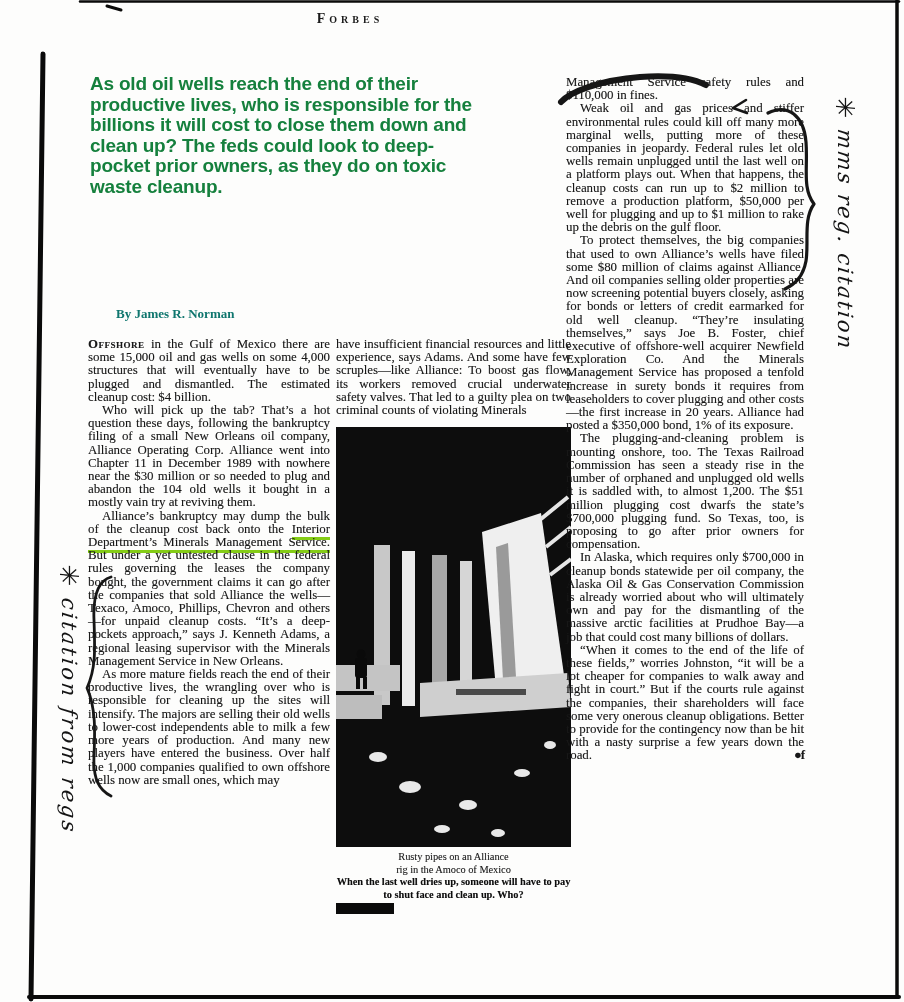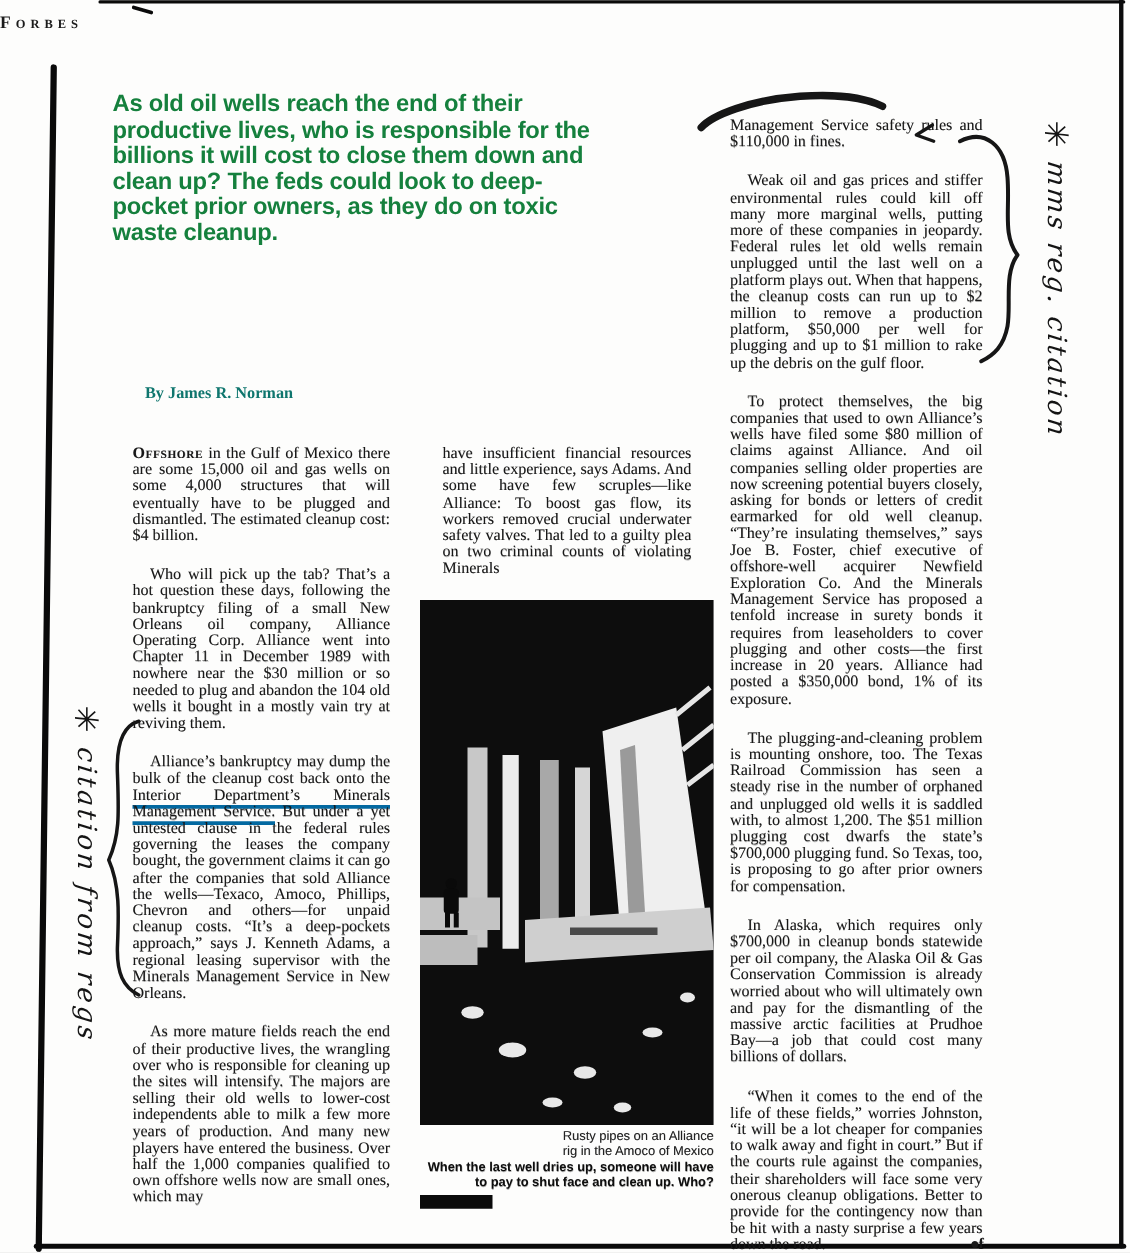--- a/index.html
+++ b/index.html
@@ -1,40 +1,40 @@
 <!DOCTYPE html>
 <html><head>
 <meta charset="utf-8">
 <style>
   html,body{margin:0;padding:0;background:#e8e8e8;}
   .page{position:relative;width:904px;height:1002px;background:#fdfdfc;overflow:hidden;
         font-family:"Liberation Serif",serif;color:#161616;}
   .marks{position:absolute;left:0;top:0;width:904px;height:1002px;pointer-events:none;}
-  .masthead{position:absolute;left:0;top:11px;width:700px;text-align:left;
+  .masthead{position:absolute;left:0;top:11px;width:700px;text-align:center;
             font-family:"Liberation Serif",serif;font-weight:700;font-size:14px;
             letter-spacing:4px;font-variant:small-caps;color:#1b1b1b;}
   .deck{position:absolute;left:90px;top:74px;width:388px;
         font-family:"Liberation Sans",sans-serif;font-weight:700;font-size:19px;
         line-height:20.5px;letter-spacing:-0.2px;color:#15803d;}
   .headline{position:absolute;left:83px;top:160px;width:330px;
             font-weight:700;font-size:51px;line-height:56px;letter-spacing:-1px;color:#0e0e0e;}
   .byline{position:absolute;left:116px;top:306px;font-weight:700;font-size:13px;color:#0f766e;}
   .col{position:absolute;font-size:12.8px;line-height:13.2px;text-align:justify;
        color:#181818;text-shadow:0.25px 0.25px 0 rgba(20,20,20,.35);}
-  .col p{margin:18px;}
+  .col p{margin:0;}
   .col p.ind{text-indent:14px;}
   .col1{left:88px;top:338px;width:242px;}
   .col2{left:336px;top:338px;width:235px;}
   .col3{left:566px;top:76px;width:238px;}
   .lead{font-variant:small-caps;letter-spacing:0.5px;font-weight:700;}
-  .pen-underline{border-bottom:3px solid #0369a1;padding-bottom:1px;
+  .pen-underline{border-bottom:3px solid #84cc16;padding-bottom:1px;
                  -webkit-box-decoration-break:clone;box-decoration-break:clone;}
   .photo{display:block;margin:10px 0 4px 0;}
-  .caption{font-family:Liberation Sans, sans-serif;font-size:10.3px;line-height:12.5px;
-           text-align:right;color:#222;}
+  .caption{font-family:Liberation Serif, serif;font-size:10.3px;line-height:12.5px;
+           text-align:center;color:#222;}
   .caption .cap-bold{font-weight:700;color:#0d0d0d;}
   .redaction{width:58px;height:11px;background:#0b0b0b;margin-top:2px;}
   .endmark{font-weight:700;float:right;letter-spacing:-1px;}
   .hand{position:absolute;white-space:nowrap;font-family:"DejaVu Serif",serif;
         font-style:italic;color:#141414;transform-origin:top left;}
   .hand .star{font-style:normal;font-size:26px;vertical-align:-2px;}
   .hand-right{left:860px;top:98px;font-size:21px;letter-spacing:2px;
               transform:rotate(90deg) skewX(-6deg);}
   .hand-left{left:84px;top:566px;font-size:21px;letter-spacing:2.5px;
              transform:rotate(90deg) skewX(-6deg);}

